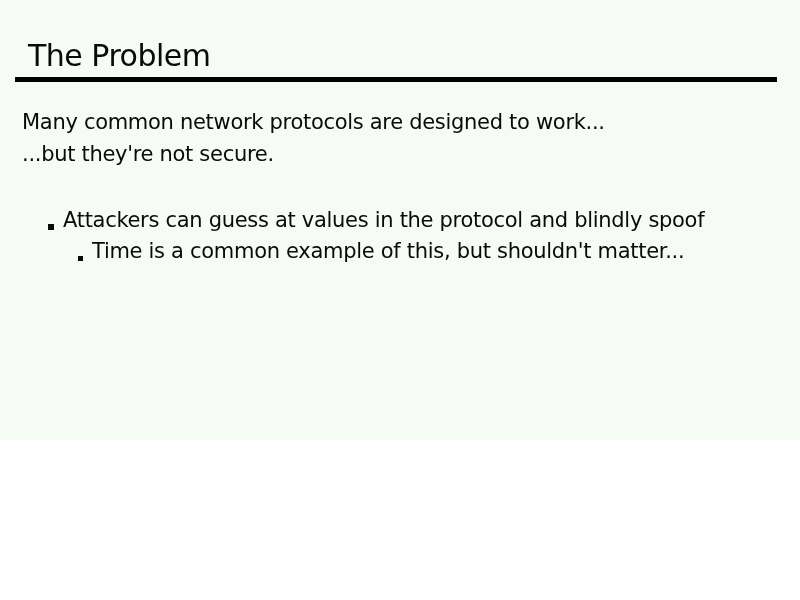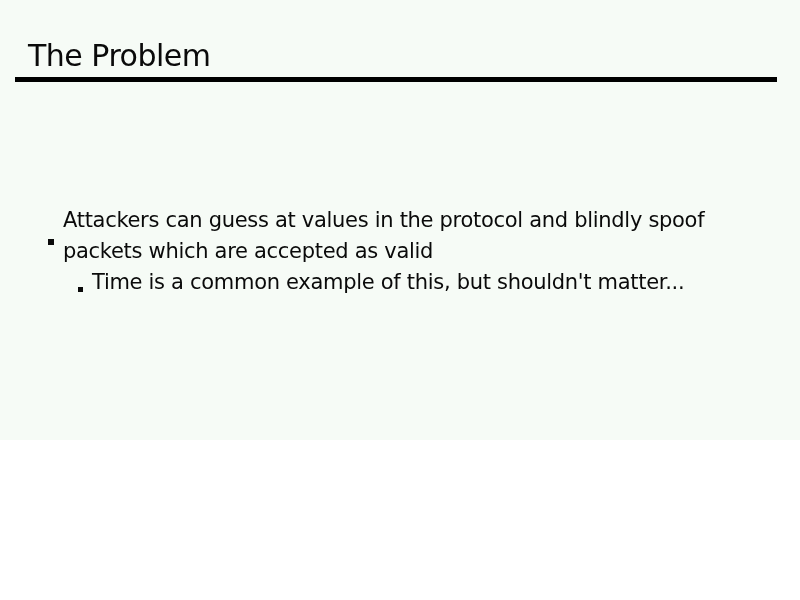--- a/index.html
+++ b/index.html
@@ -77,28 +77,31 @@
 </style>
 </head>
 <body>
 
 <div class="slide">
 
   <div class="title">The Problem</div>
 
   <div class="rule"></div>
 
+  <div class="intro">
+    <div class="line">Many common network protocols are designed to work...</div>
+    <div class="line">...but they're not secure.</div>
+  </div>
 
   <div class="bullets">
 
     <div class="bullet l1">
       <span class="marker"></span>
       <div class="btext">
         <div class="line">Attackers can guess at values in the protocol and blindly spoof</div>
-        <div class="line">packets which are accepted as valid</div>
       </div>
     </div>
 
 
     <div class="bullet l2">
       <span class="marker"></span>
       <div class="btext">
         <div class="line">Time is a common example of this, but shouldn't matter...</div>
       </div>
     </div>

